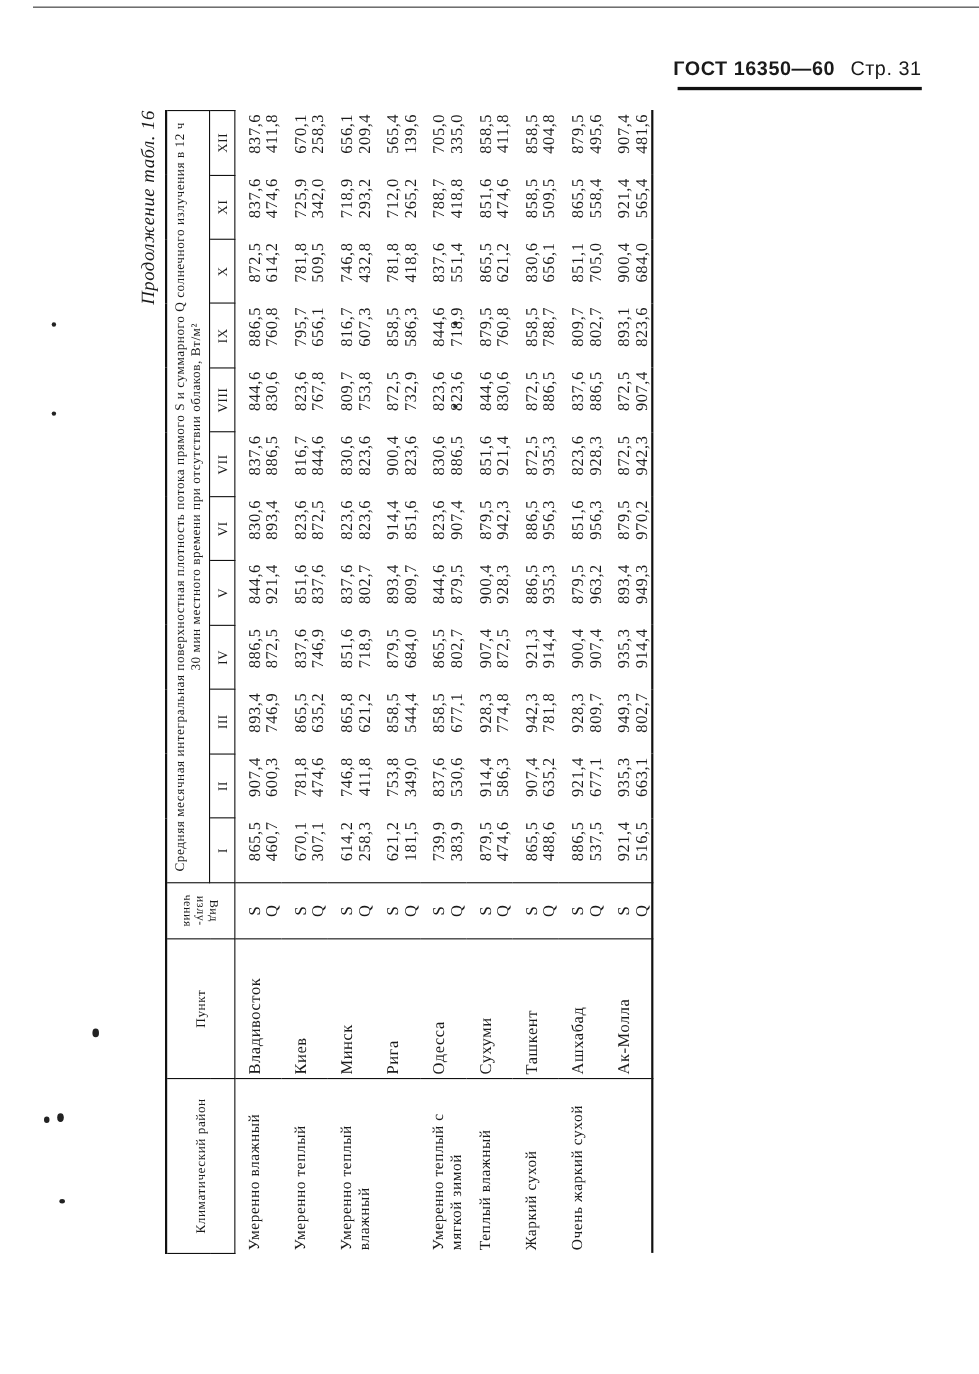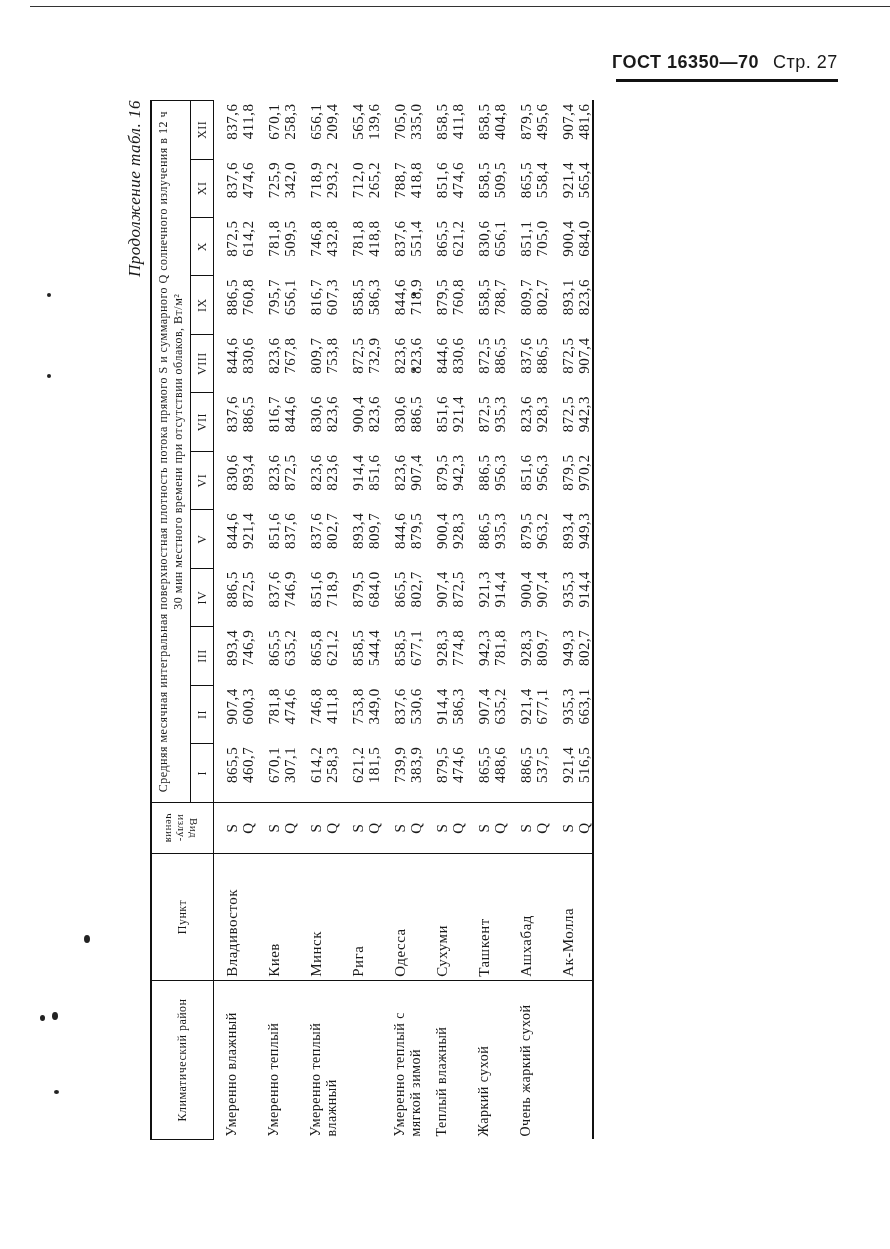--- a/index.html
+++ b/index.html
@@ -49,22 +49,22 @@
   .stack { display: block; }
   .kind-rot { display: inline-block; transform: rotate(180deg); font-size: 11px; line-height: 12px; }
   .speck { position: absolute; background: #222; border-radius: 50%; }
 </style>
 </head>
 <body>
 
 <div class="top-rule"></div>
 
 <div class="page-header">
-  <span>ГОСТ 16350—70</span>
-  <span class="pg">Стр. 27</span>
+  <span>ГОСТ 16350—60</span>
+  <span class="pg">Стр. 31</span>
 </div>
 <div class="header-rule"></div>
 
 <div class="rot">
   <div class="caption">Продолжение табл. 16</div>
   <table class="data">
     <thead>
       <tr>
         <th rowspan="2" style="width:140px">Климатический район</th>
         <th rowspan="2" style="width:110px">Пункт</th>

